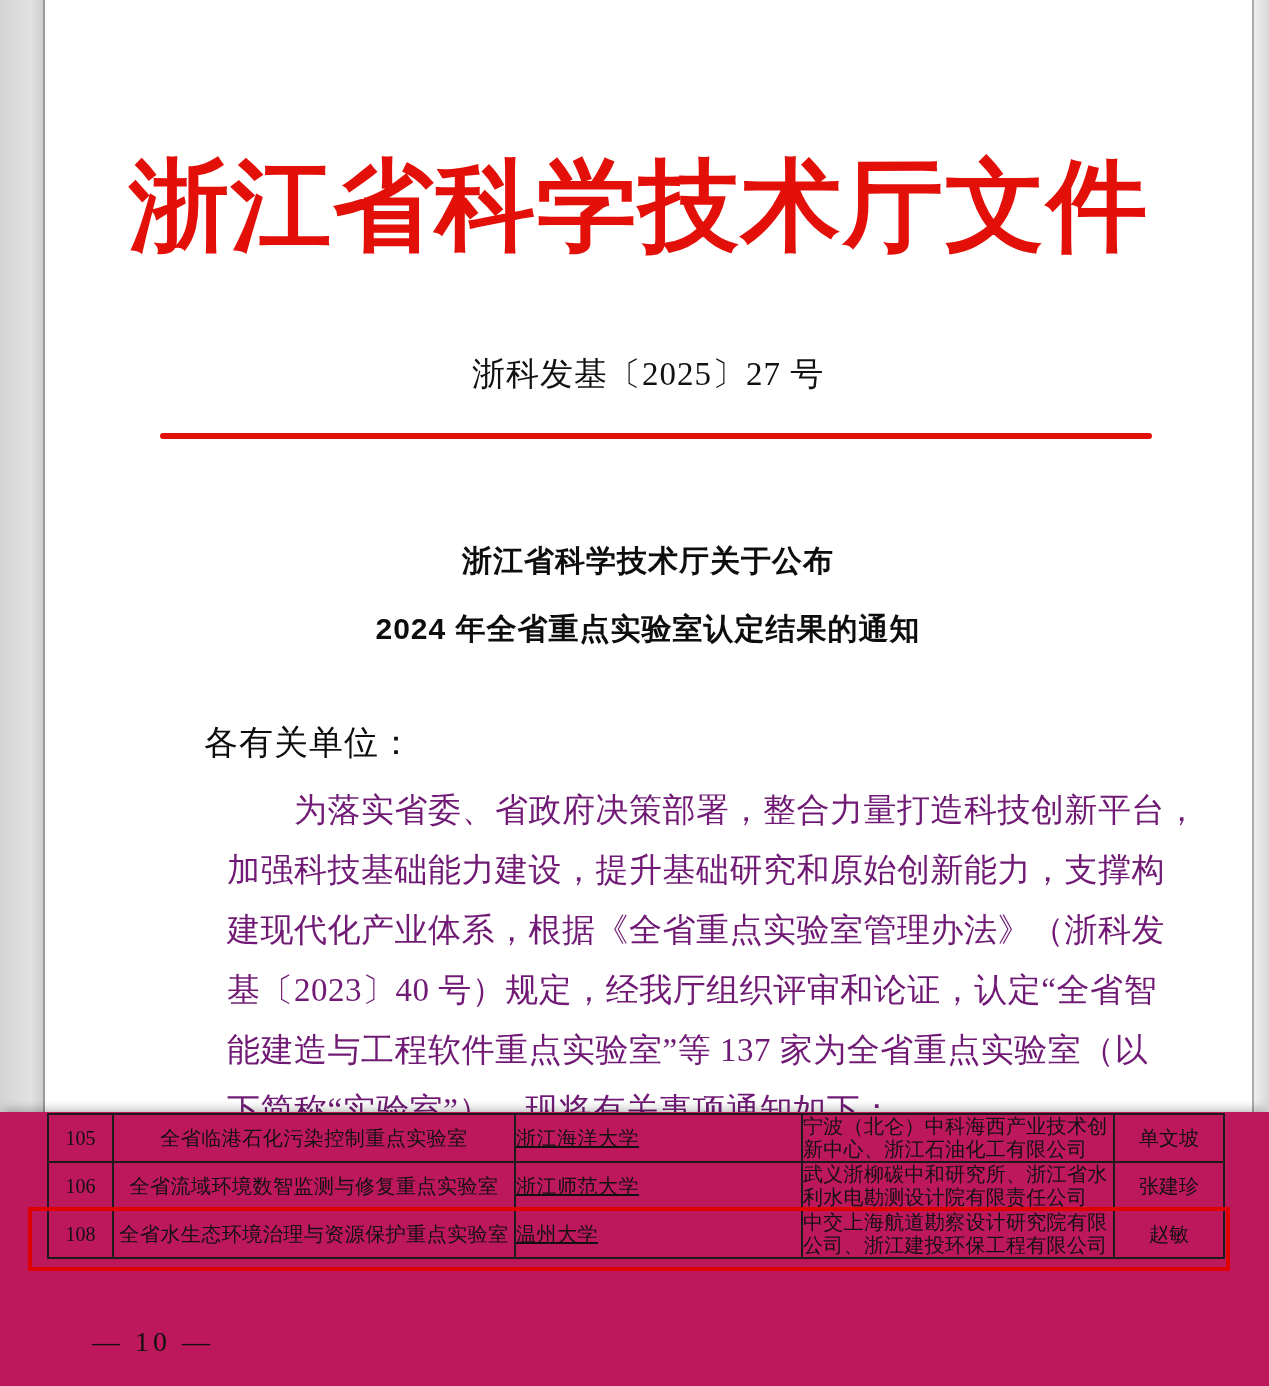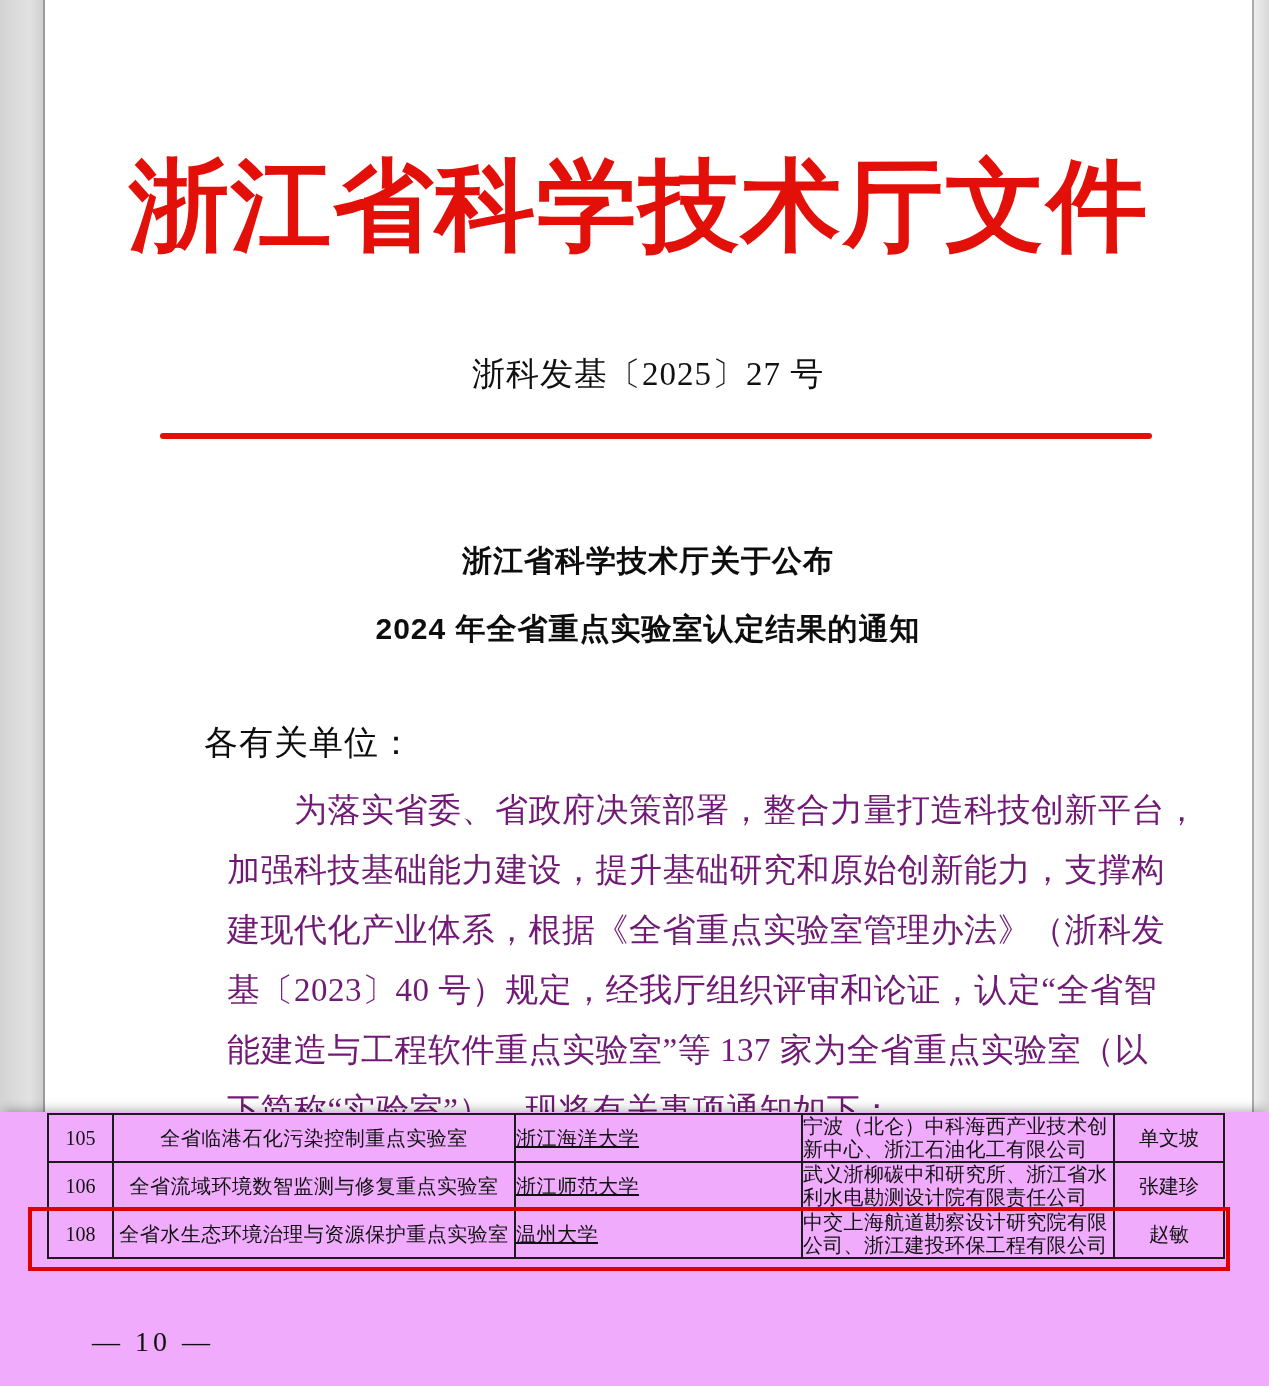--- a/index.html
+++ b/index.html
@@ -42,21 +42,21 @@
   .salutation{
     position:absolute;left:204px;top:720px;font-size:34px;color:#0d0d0d;letter-spacing:1px;
   }
   .body-par{
     position:absolute;left:203px;top:780px;width:945px;font-size:33px;color:#701a75;margin-left:24px;
   }
   .body-par .line{height:60px;line-height:60px;white-space:nowrap;letter-spacing:0.5px;}
   .body-par .line.indent{text-indent:67px;}
   
   .table-wrap{
-    position:absolute;left:0;top:1112px;width:1269px;height:274px;background:#f0abfc;
+    position:absolute;left:0;top:1112px;width:1269px;height:274px;background:#be185d;
     box-shadow:0 -5px 10px -3px rgba(0,0,0,0.30);
   }
   table.labs{
     position:absolute;left:47px;top:1px;width:1166px;border-collapse:collapse;table-layout:fixed;
   }
   table.labs td{
     border:2px solid #1b1b1b;height:46px;font-size:20px;color:#111;
     overflow:hidden;padding:0;
   }
   td.c-no{width:63px;text-align:center;}

